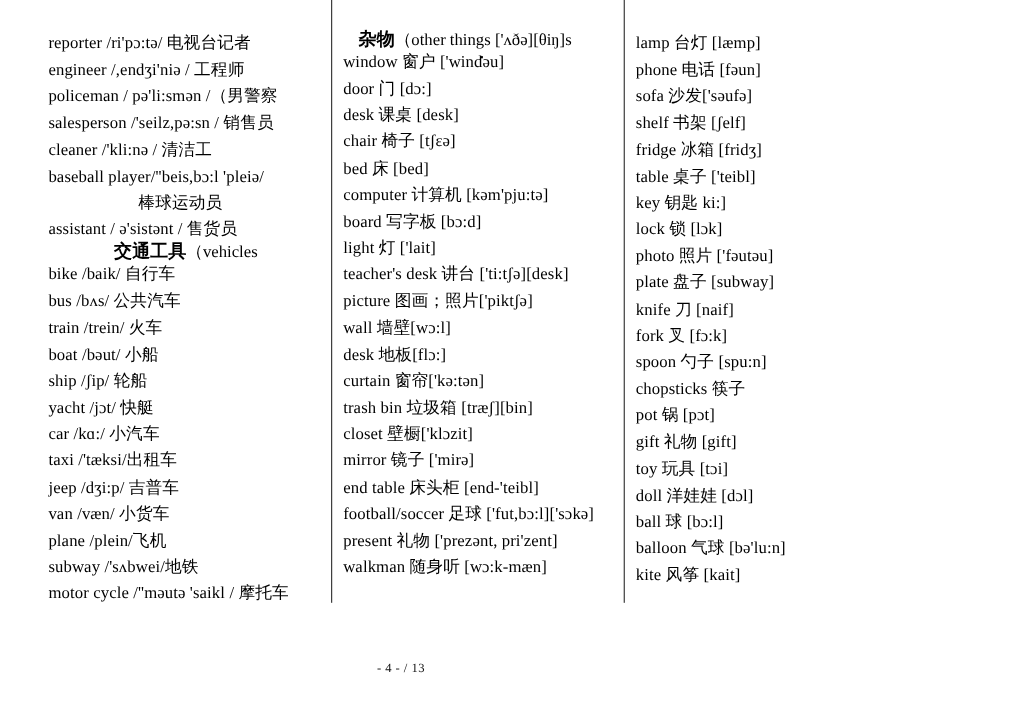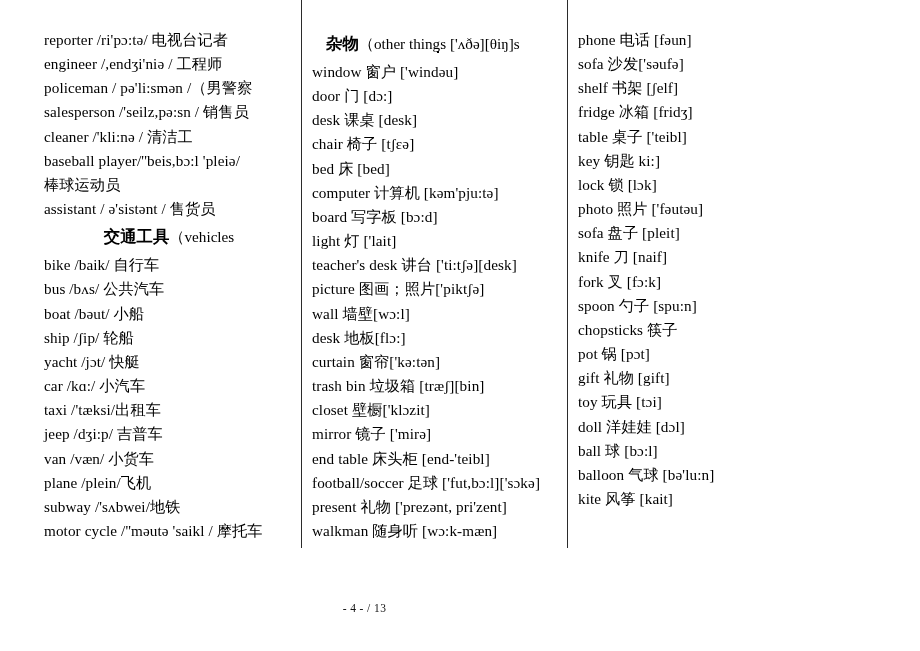--- a/index.html
+++ b/index.html
@@ -51,27 +51,27 @@
   .divider-1 { left: 301px; }
   .divider-2 { left: 567px; }
 
   .entry {
     font-size: 15.2px;
     line-height: 24.15px;
     white-space: nowrap;
     letter-spacing: 0.1px;
   }
   .entry.indent-right {
-    text-align: left;
+    text-align: center;
     padding-right: 10px;
   }
 
   .heading {
     font-size: 15.2px;
-    line-height: 32px;
+    line-height: 16px;
     white-space: nowrap;
     text-align: center;
   }
   .heading .cn {
     font-weight: bold;
     font-size: 16.4px;
     font-family: "DejaVu Sans", "Liberation Sans", sans-serif;
   }
   .heading .en {
     font-weight: normal;
@@ -124,20 +124,21 @@
       <div class="entry">baseball player/''beis,bɔ:l 'pleiə/</div>
       <div class="entry indent-right">棒球运动员</div>
       <div class="entry">assistant / ə'sistənt /  售货员</div>
 
       <div class="heading">
         <span class="cn">交通工具</span><span class="en">（vehicles</span>
       </div>
 
       <div class="entry">bike /baik/  自行车</div>
       <div class="entry">bus /bʌs/  公共汽车</div>
+      <div class="entry">train /trein/  火车</div>
       <div class="entry">boat /bəut/  小船</div>
       <div class="entry">ship /ʃip/  轮船</div>
       <div class="entry">yacht /jɔt/  快艇</div>
       <div class="entry">car /kɑ:/  小汽车</div>
       <div class="entry">taxi /'tæksi/出租车</div>
       <div class="entry">jeep /dʒi:p/  吉普车</div>
       <div class="entry">van /væn/  小货车</div>
       <div class="entry">plane /plein/飞机</div>
       <div class="entry">subway /'sʌbwei/地铁</div>
       <div class="entry">motor cycle /''məutə 'saikl /  摩托车</div>
@@ -163,29 +164,30 @@
       <div class="entry">trash bin 垃圾箱  [træʃ][bin]</div>
       <div class="entry">closet 壁橱['klɔzit]</div>
       <div class="entry">mirror 镜子  ['mirə]</div>
       <div class="entry">end table 床头柜  [end-'teibl]</div>
       <div class="entry">football/soccer 足球  ['fut,bɔ:l]['sɔkə]</div>
       <div class="entry">present 礼物  ['prezənt, pri'zent]</div>
       <div class="entry">walkman 随身听  [wɔ:k-mæn]</div>
     </div>
 
     <div class="col col-right">
+      <div class="entry">lamp 台灯  [læmp]</div>
       <div class="entry">phone 电话  [fəun]</div>
       <div class="entry">sofa 沙发['səufə]</div>
       <div class="entry">shelf 书架  [ʃelf]</div>
       <div class="entry">fridge 冰箱  [fridʒ]</div>
       <div class="entry">table 桌子  ['teibl]</div>
       <div class="entry">key 钥匙 ki:]</div>
       <div class="entry">lock 锁  [lɔk]</div>
       <div class="entry">photo 照片  ['fəutəu]</div>
-      <div class="entry">sofa 盘子  [pleit]</div>
+      <div class="entry">plate 盘子  [subway]</div>
       <div class="entry">knife 刀  [naif]</div>
       <div class="entry">fork 叉  [fɔ:k]</div>
       <div class="entry">spoon 勺子  [spu:n]</div>
       <div class="entry">chopsticks 筷子</div>
       <div class="entry">pot 锅  [pɔt]</div>
       <div class="entry">gift 礼物  [gift]</div>
       <div class="entry">toy 玩具  [tɔi]</div>
       <div class="entry">doll 洋娃娃  [dɔl]</div>
       <div class="entry">ball 球  [bɔ:l]</div>
       <div class="entry">balloon 气球  [bə'lu:n]</div>

